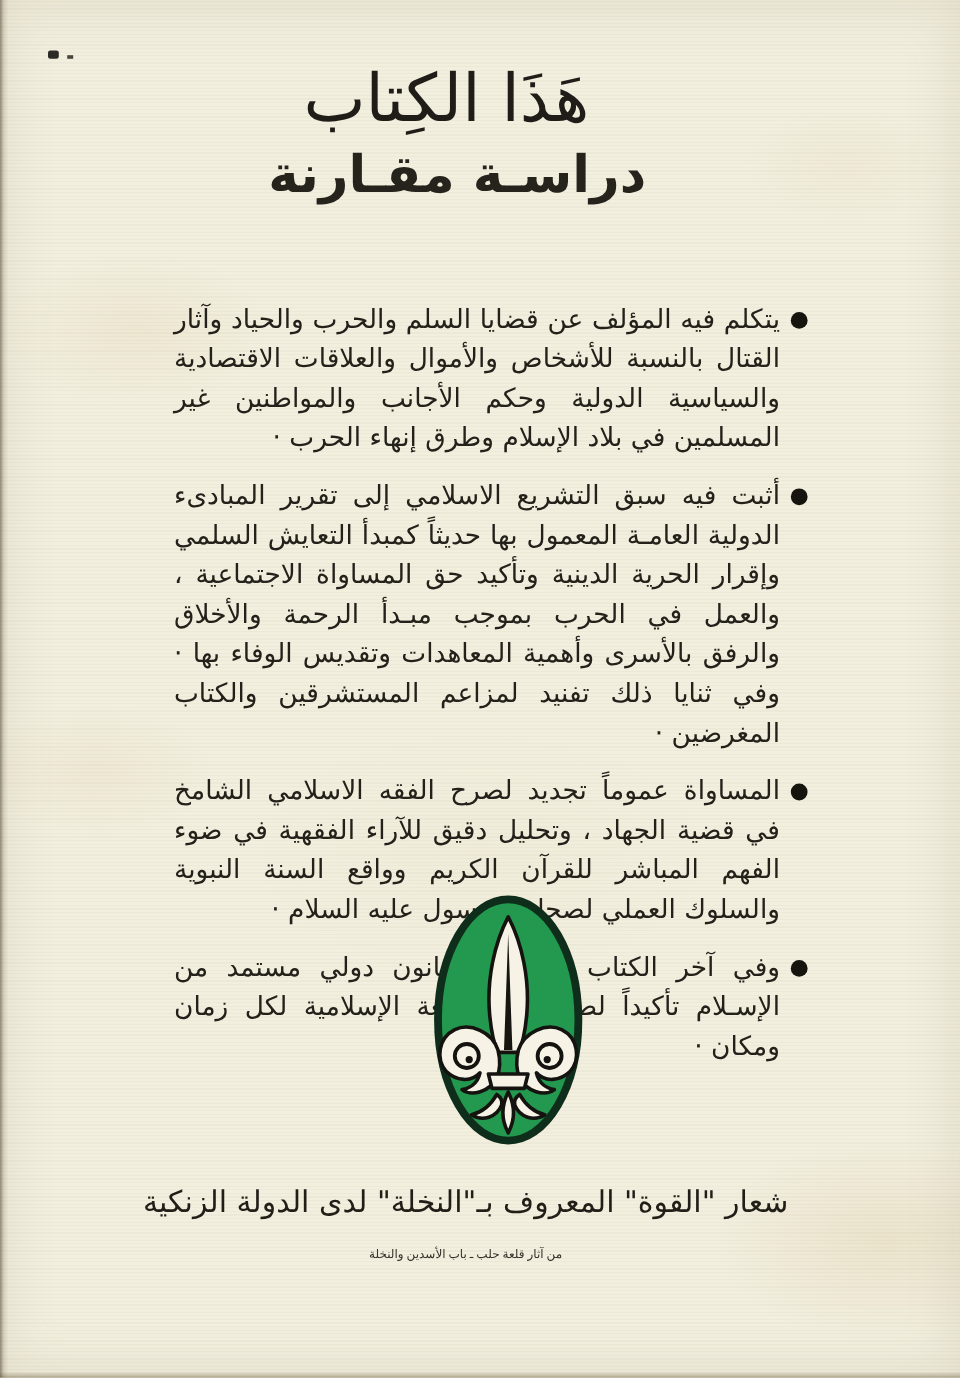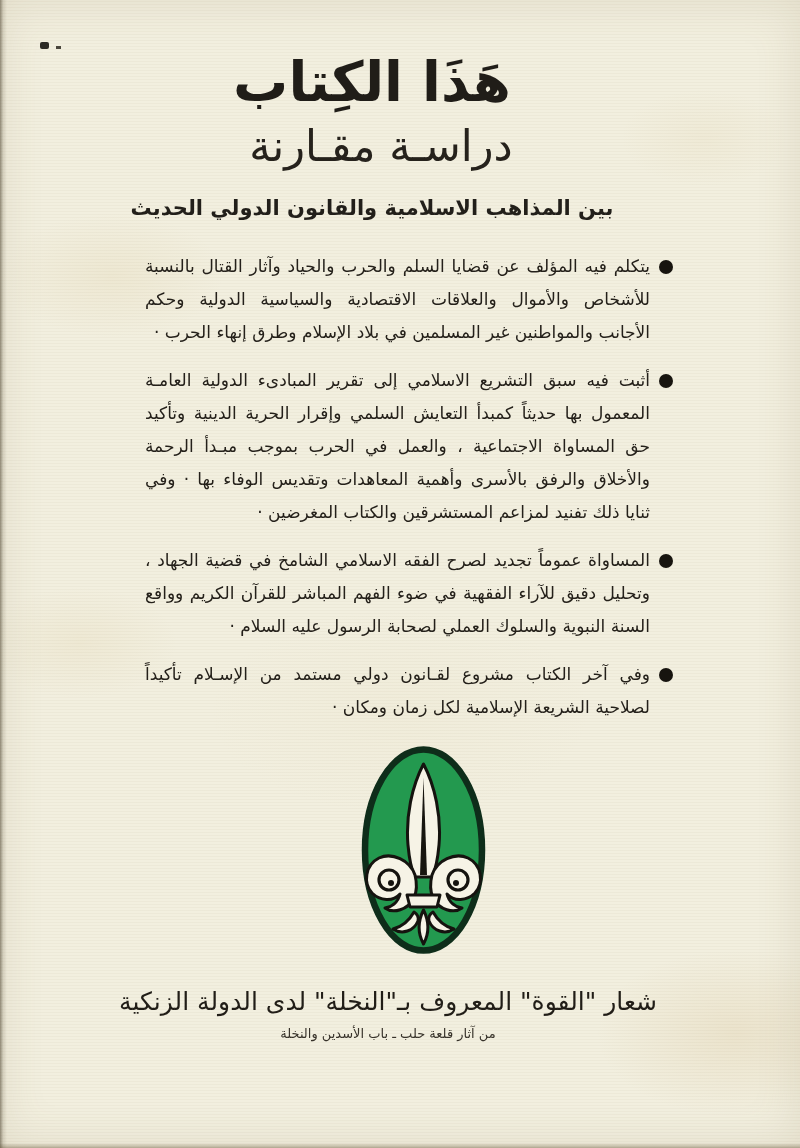--- a/index.html
+++ b/index.html
@@ -38,26 +38,26 @@
     background:#2c2a24;border-radius:2px;
     box-shadow:14px 2px 0 -2px #4a463c;
   }
   
   .header{
     position:absolute;top:48px;left:0;right:0;
     text-align:center;
     padding-right:56px; 
   }
   .title{
-    font-size:55px;font-weight:700;letter-spacing:-1px;
+    font-size:55px;font-weight:400;letter-spacing:-1px;
     color:#201d18;
     line-height:1.25;
   }
   .subtitle{
-    font-size:43px;font-weight:400;
+    font-size:43px;font-weight:700;
     color:#26221c;
     margin-top:4px;line-height:1.2;margin-left:18px;
   }
   .tagline{
     font-size:21px;font-weight:700;
     color:#221f1a;
     margin-top:24px;
   }
   
   .bullets{
@@ -67,56 +67,55 @@
     position:relative;
     margin-bottom:15px;
   }
   .dot{
     position:absolute;right:-23px;top:10px;
     width:14px;height:14px;border-radius:50%;
     background:#17140f;
   }
   .bullet-text{
     margin:0;
-    font-size:17px;line-height:33px;
+    font-size:22px;line-height:33px;
     text-align:justify;
     color:#24201a;
     font-weight:500;
   }
   
   .emblem{
     position:absolute;top:744px;left:360px;width:127px;height:212px;
   }
   .emblem svg{display:block;width:100%;height:100%;}
   
   .caption{
     position:absolute;top:984px;left:0;right:0;
     text-align:center;
     padding-right:24px;
   }
   .caption-main{
     font-size:25px;font-weight:500;color:#211d17;
     line-height:1.4;
   }
   .caption-sub{
-    font-size:13px;color:#37322a;
-    margin-top:5px;line-height:1.55;
+    font-size:10px;color:#37322a;
+    margin-top:19px;line-height:1.55;font-family:Liberation Serif, serif;
   }
 </style>
 </head>
 <body>
 
 <div class="page">
 
   <span class="speck"></span>
 
   <div class="header">
     <div class="title">هَذَا الكِتاب</div>
     <div class="subtitle">دراسـة مقـارنة</div>
-    <div class="tagline">بين المذاهب الاسلامية والقانون الدولي الحديث</div>
   </div>
 
   <div class="bullets">
     <div class="bullet-item">
       <span class="dot"></span>
       <p class="bullet-text">يتكلم فيه المؤلف عن قضايا السلم والحرب والحياد وآثار القتال بالنسبة للأشخاص والأموال والعلاقات الاقتصادية والسياسية الدولية وحكم الأجانب والمواطنين غير المسلمين في بلاد الإسلام وطرق إنهاء الحرب ·</p>
     </div>
     <div class="bullet-item">
       <span class="dot"></span>
       <p class="bullet-text">أثبت فيه سبق التشريع الاسلامي إلى تقرير المبادىء الدولية العامـة المعمول بها حديثاً كمبدأ التعايش السلمي وإقرار الحرية الدينية وتأكيد حق المساواة الاجتماعية ، والعمل في الحرب بموجب مبـدأ الرحمة والأخلاق والرفق بالأسرى وأهمية المعاهدات وتقديس الوفاء بها · وفي ثنايا ذلك تفنيد لمزاعم المستشرقين والكتاب المغرضين ·</p>

